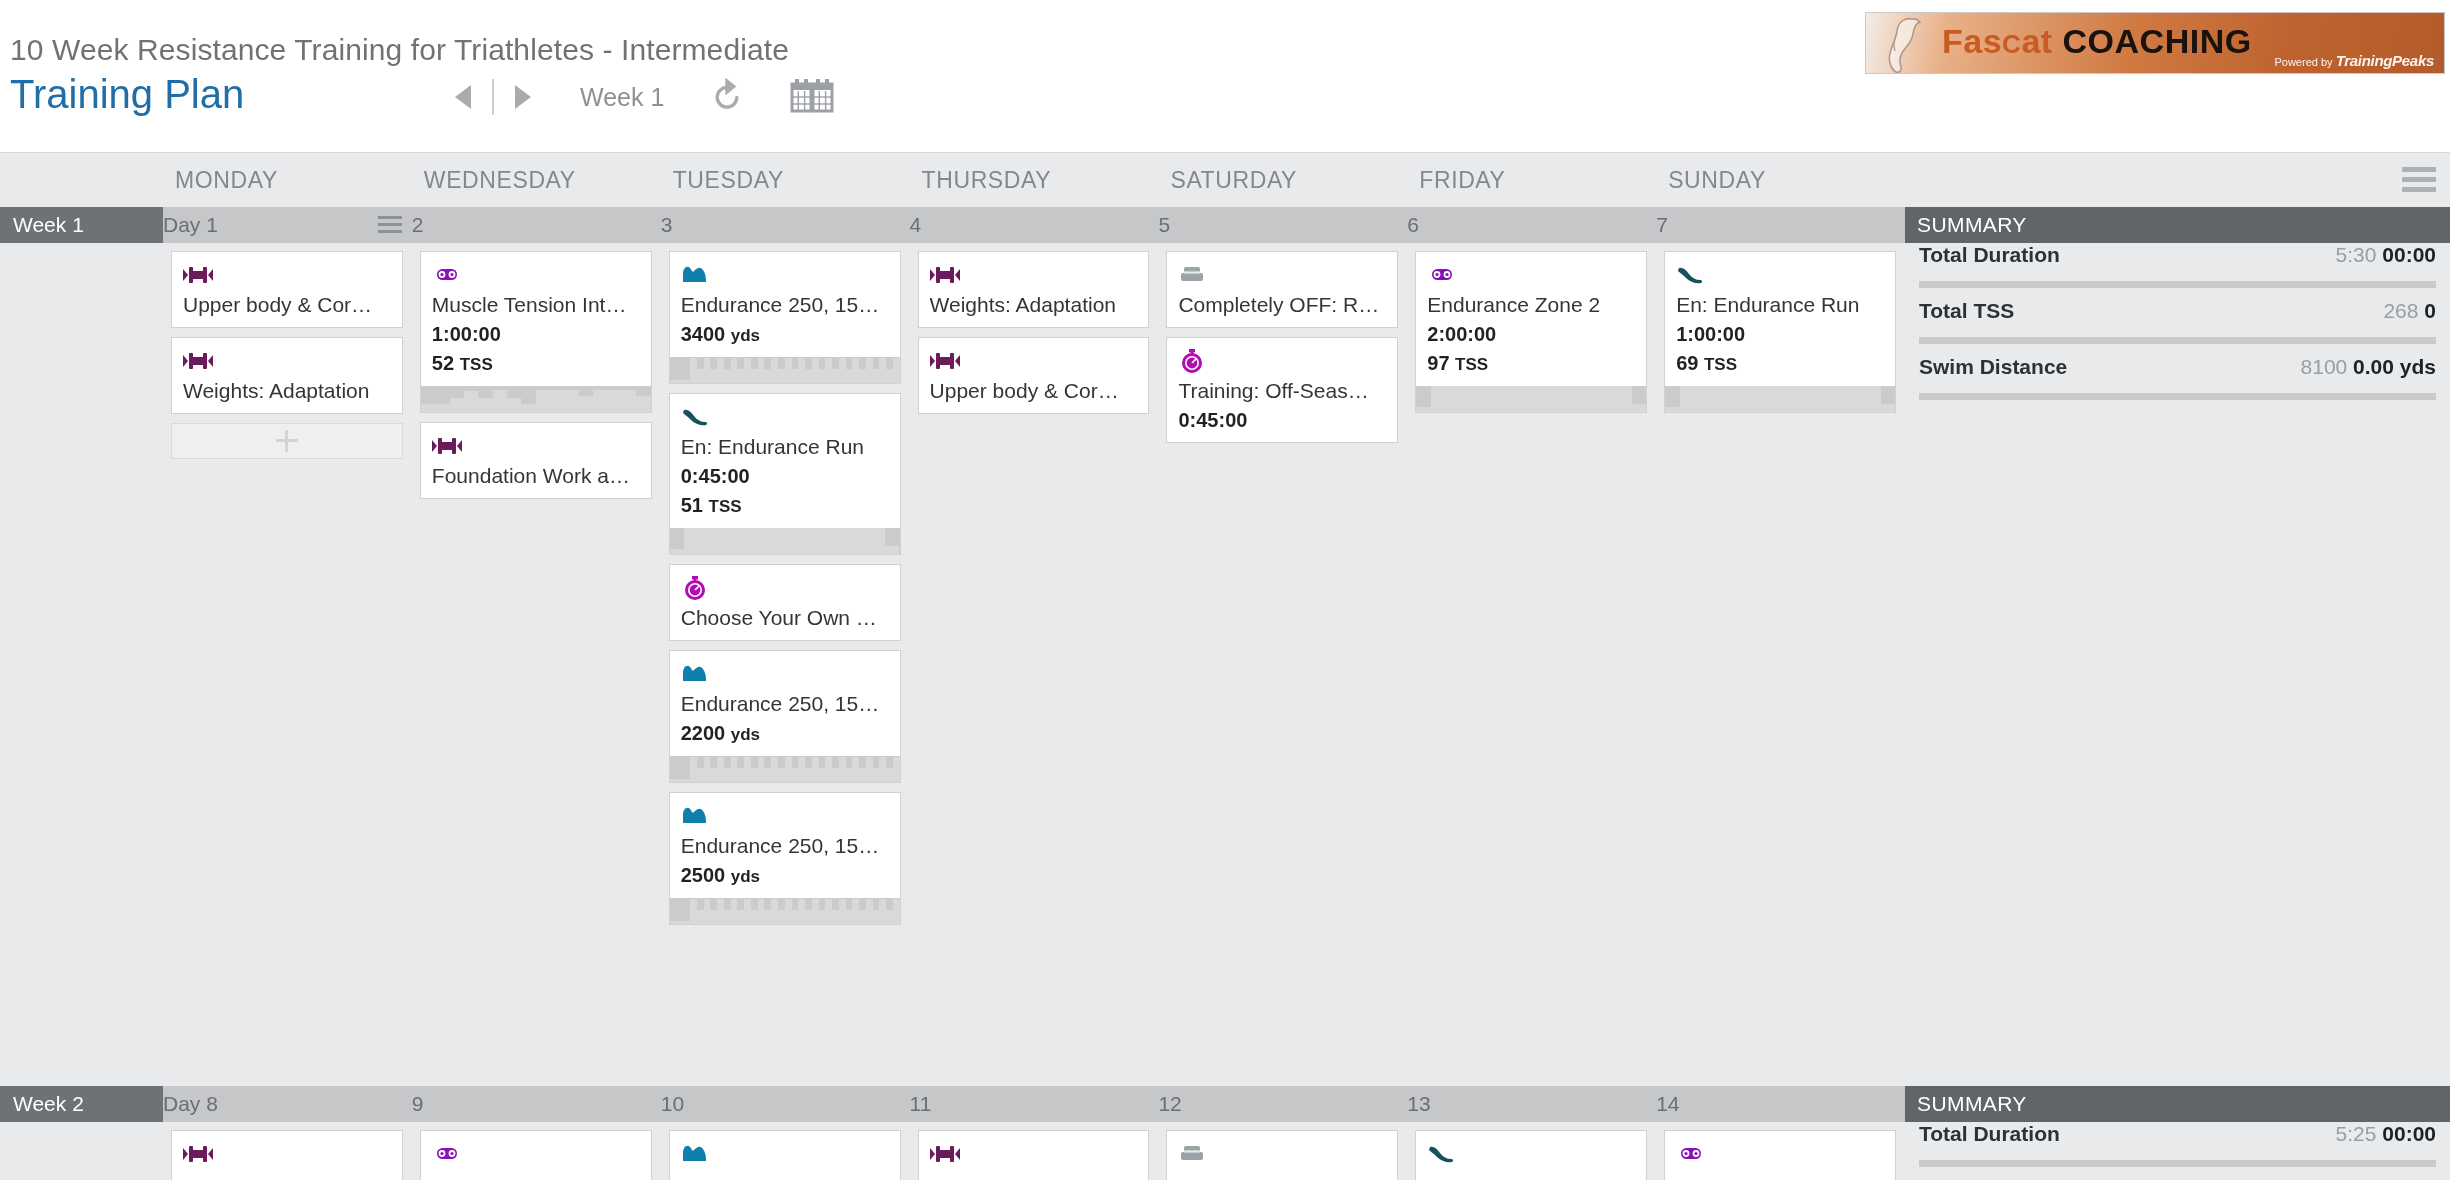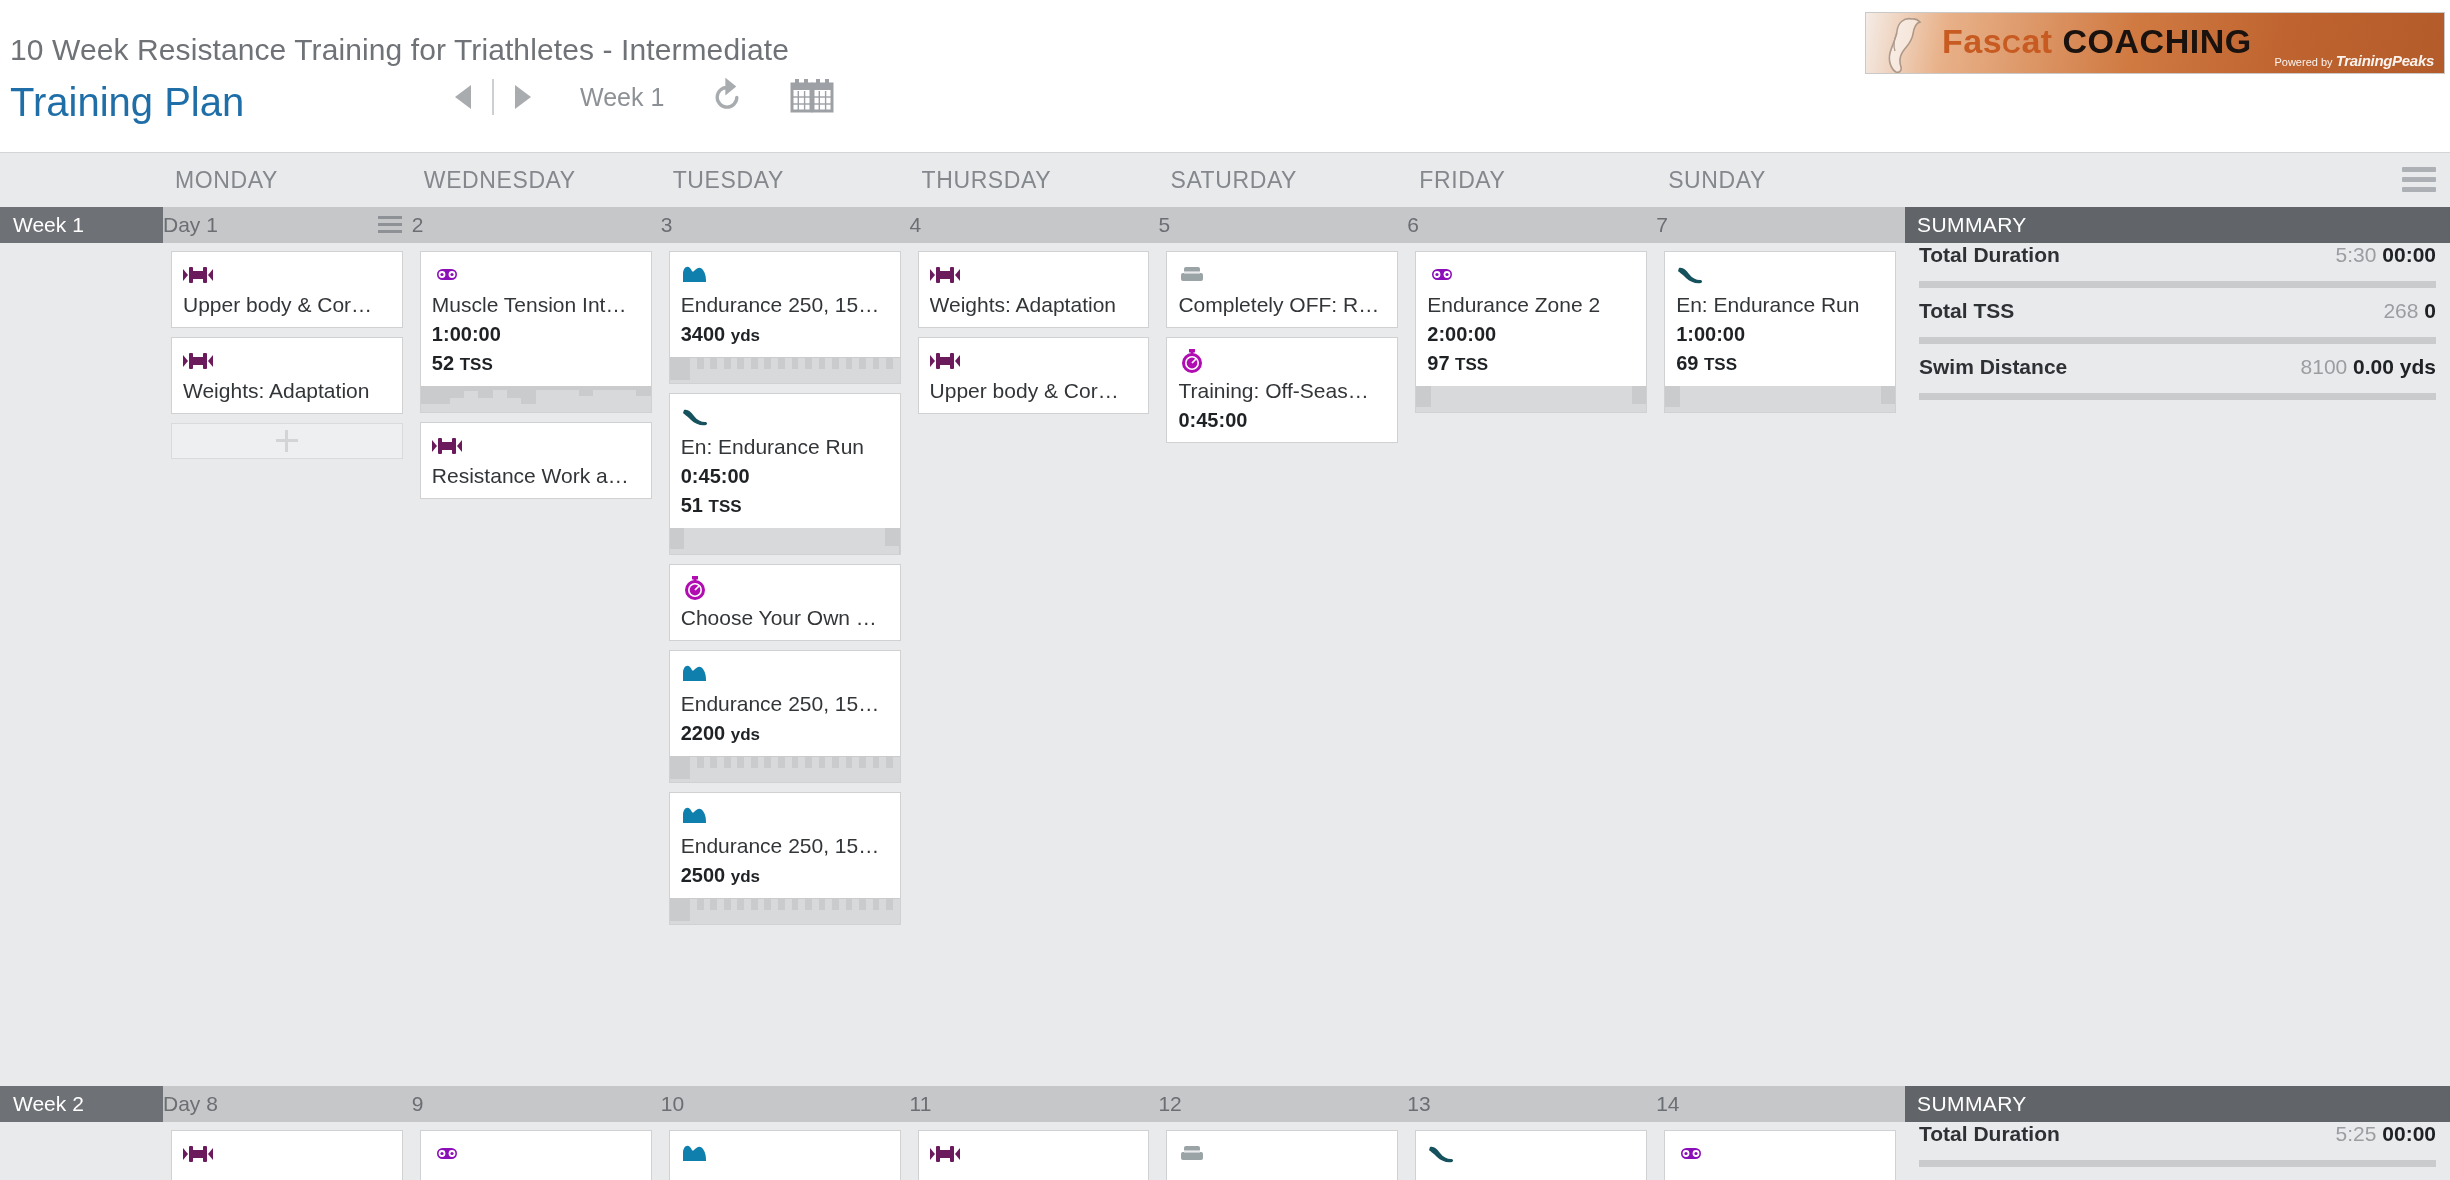--- a/index.html
+++ b/index.html
@@ -26,21 +26,21 @@
     font-weight: 400;
     letter-spacing: 0.1px;
     line-height: 36px;
     white-space: nowrap;
   }
   .page-title {
     font-size: 40px;
     color: #1f6ea7;
     font-weight: 400;
     line-height: 48px;
-    margin-top: 10px;
+    margin-top: 2px;
   }
   .navbar {
     position: absolute;
     left: 440px; top: 72px;
     display: flex;
     align-items: center;
     height: 50px;
   }
   .nav-arrow {
     width: 46px; height: 46px;
@@ -442,21 +442,21 @@
               <i style="height: 60%;"></i>
             </div>
           </div>
           <div class="card">
             <div class="card-body"><span class="card-icon"><svg width="30" height="26" viewBox="0 0 30 26">
       <rect x="9" y="9" width="12" height="8" fill="#6b1a5c"></rect>
       <rect x="6" y="5" width="4" height="16" rx="1" fill="#6b1a5c"></rect>
       <rect x="20" y="5" width="4" height="16" rx="1" fill="#6b1a5c"></rect>
       <path d="M5 13 L0 7 L0 19 Z" fill="#6b1a5c"></path>
       <path d="M25 13 L30 7 L30 19 Z" fill="#6b1a5c"></path>
-                </svg></span><div class="card-title">Resistance Work a…</div></div>
+                </svg></span><div class="card-title">Foundation Work a…</div></div>
           </div>
         </div>
         <div class="daycol">
           <div class="card">
             <div class="card-body"><span class="card-icon"><svg width="30" height="26" viewBox="0 0 30 26">
       <path d="M2 20 L2 12 C2 6 6 3 9 6 C11 8 11 11 13 9 C16 6 19 4 22 8 C24 11 25 14 25 20 Z" fill="#0f7fad"></path>
                 </svg></span><div class="card-title">Endurance 250, 15…</div><div class="card-metric"><span>3400</span> <span class="unit">yds</span></div></div>
             <div class="card-graph">
               <i style="height: 10%;"></i>
               <i style="height: 10%;"></i>

